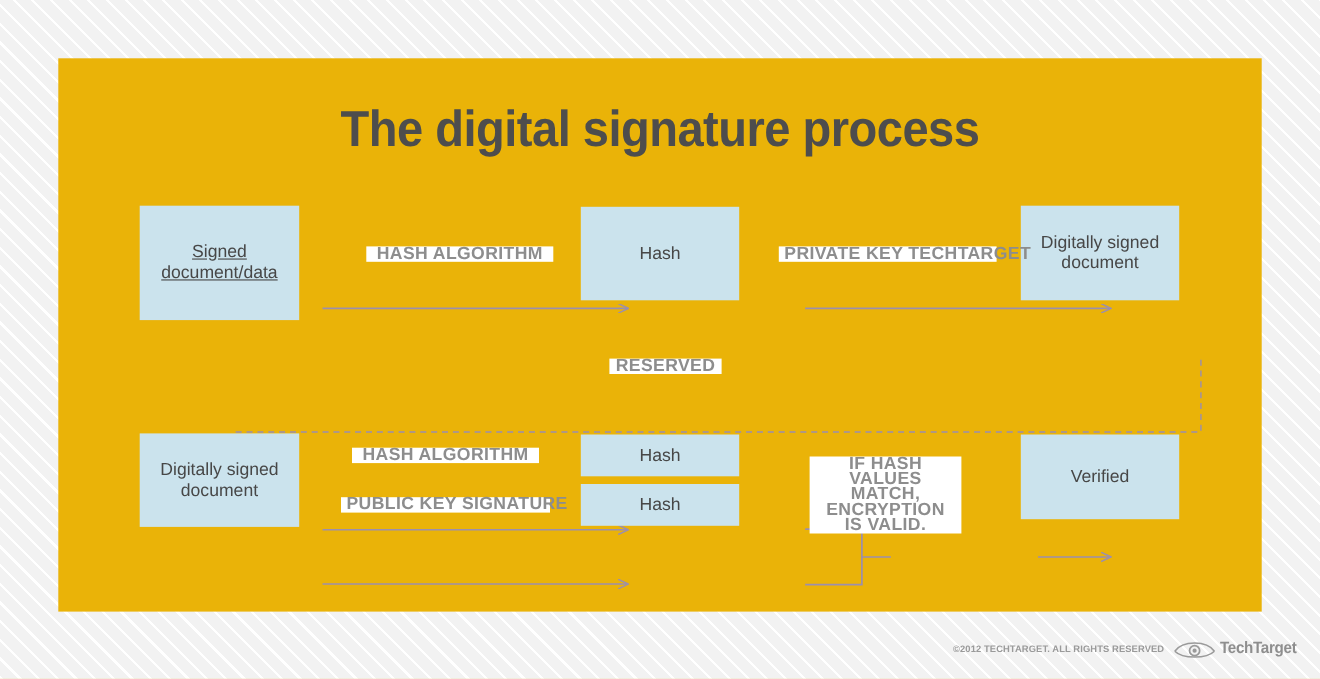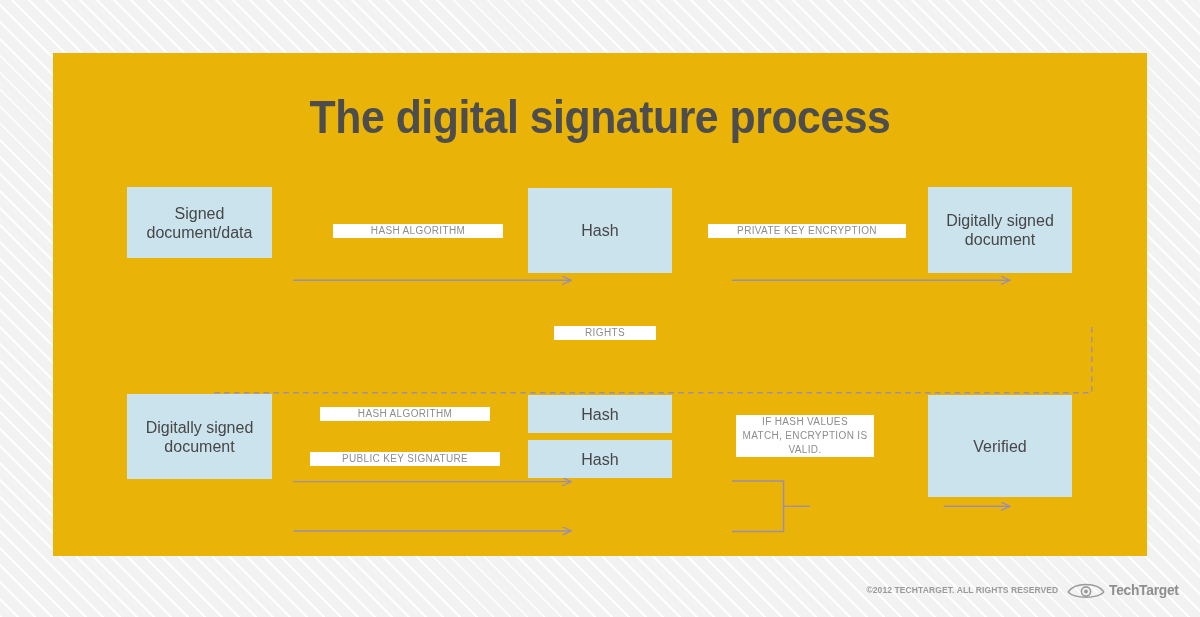--- a/index.html
+++ b/index.html
@@ -62,36 +62,36 @@
     align-items: center;
     justify-content: center;
     text-align: center;
     color: #474747;
     font-size: 16px;
     line-height: 19px;
     padding: 0 6px;
     box-sizing: border-box;
   }
 
-  .n-signed      { left: 127px; top: 187px; width: 145px; height: 71px; }
+  .n-signed      { left: 127px; top: 187px; width: 145px; height: 104px; text-decoration: underline; }
   .n-hash-top    { left: 528px; top: 188px; width: 144px; height: 85px; }
   .n-dsd-top     { left: 928px; top: 187px; width: 144px; height: 86px; }
   .n-dsd-bottom  { left: 127px; top: 394px; width: 145px; height: 85px; }
   .n-hash-b1     { left: 528px; top: 395px; width: 144px; height: 38px; }
   .n-hash-b2     { left: 528px; top: 440px; width: 144px; height: 38px; }
-  .n-verified    { left: 928px; top: 395px; width: 144px; height: 102px; }
+  .n-verified    { left: 928px; top: 395px; width: 144px; height: 77px; }
 
   
   .edge-label {
     position: absolute;
     color: #8d8d8d;
-    font-size: 10px;
+    font-size: 16px;
     letter-spacing: 0.35px;
     text-align: center;
-    font-weight: normal;
+    font-weight: bold;
     line-height: 13.5px;
     background: #ffffff;
     padding: 0 5px;
     white-space: nowrap;
   }
   .edge-label.multi { white-space: normal; }
 
   
   #wires {
     position: absolute;
@@ -187,23 +187,23 @@
     <div class="node n-hash-b2" style="left:475px; top:387px;">
       <span>Hash</span>
     </div>
 
     <div class="node n-verified" style="left:875px; top:342px;">
       <span>Verified</span>
     </div>
 
     <div class="edge-label" style="left:280px; top:171px; width:160px;">HASH ALGORITHM</div>
 
-    <div class="edge-label" style="left:655px; top:171px; width:188px;">PRIVATE KEY ENCRYPTION</div>
-
-    <div class="edge-label" style="left:501px; top:273px; width:92px;">RIGHTS</div>
+    <div class="edge-label" style="left:655px; top:171px; width:188px;">PRIVATE KEY TECHTARGET</div>
+
+    <div class="edge-label" style="left:501px; top:273px; width:92px;">RESERVED</div>
 
     <div class="edge-label" style="left:267px; top:354px; width:160px;">HASH ALGORITHM</div>
 
     <div class="edge-label" style="left:257px; top:399px; width:180px;">PUBLIC KEY SIGNATURE</div>
 
     <div class="edge-label multi" style="left:683px; top:362px; width:128px; line-height:14px;">IF HASH VALUES MATCH, ENCRYPTION IS VALID.</div>
 
   </div>
 
   <div class="footer">

